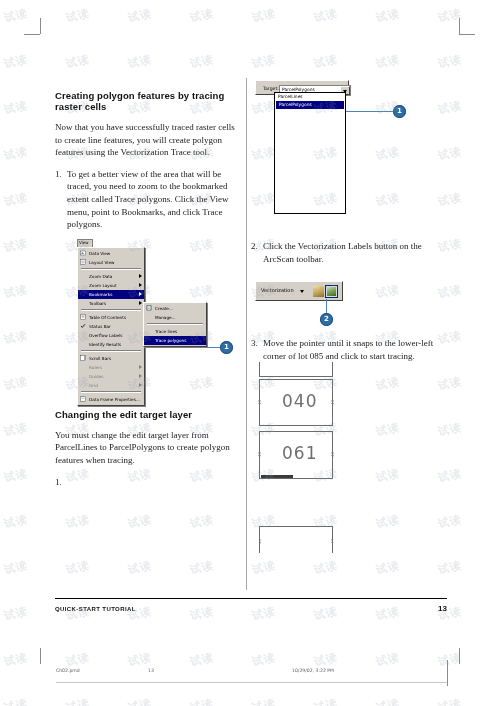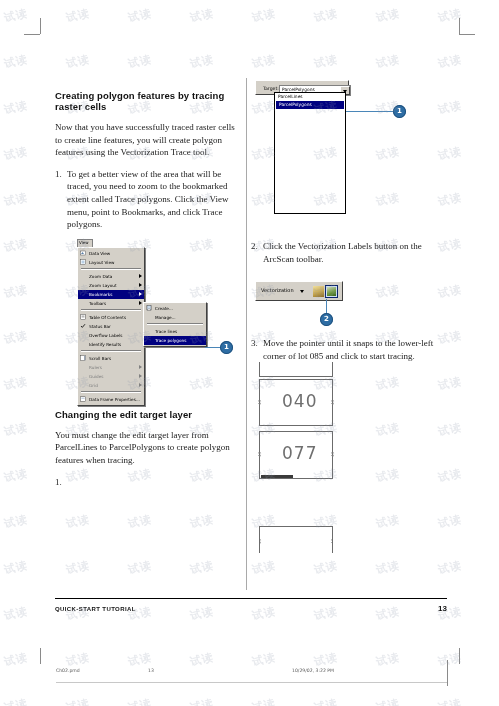--- a/index.html
+++ b/index.html
@@ -300,21 +300,21 @@
 
         <div class="parcel" style="left:8px;top:-8px;width:72px;height:14px;border-top:none;"></div>
 
         <div class="parcel" style="left:8px;top:9px;width:72px;height:45px;">
           <span class="plabel" style="left:22px;top:11px;">040</span>
           <span class="pside" style="left:-3px;top:20px;">43</span>
           <span class="pside" style="right:-3px;top:20px;">43</span>
         </div>
 
         <div class="parcel" style="left:8px;top:61px;width:72px;height:46px;">
-          <span class="plabel" style="left:22px;top:11px;">077</span>
+          <span class="plabel" style="left:22px;top:11px;">061</span>
           <span class="pside" style="left:-3px;top:20px;">43</span>
           <span class="pside" style="right:-3px;top:20px;">43</span>
         </div>
         <div class="snapmark" style="left:10px;top:105px;width:32px;"></div>
 
 
         <div class="parcel" style="left:8px;top:156px;width:72px;height:26px;border-bottom:none;overflow:hidden;">
           <span class="plabel" style="left:22px;top:24px;">063</span>
           <span class="pside" style="left:-3px;top:12px;">43</span>
           <span class="pside" style="right:-3px;top:12px;">43</span>

